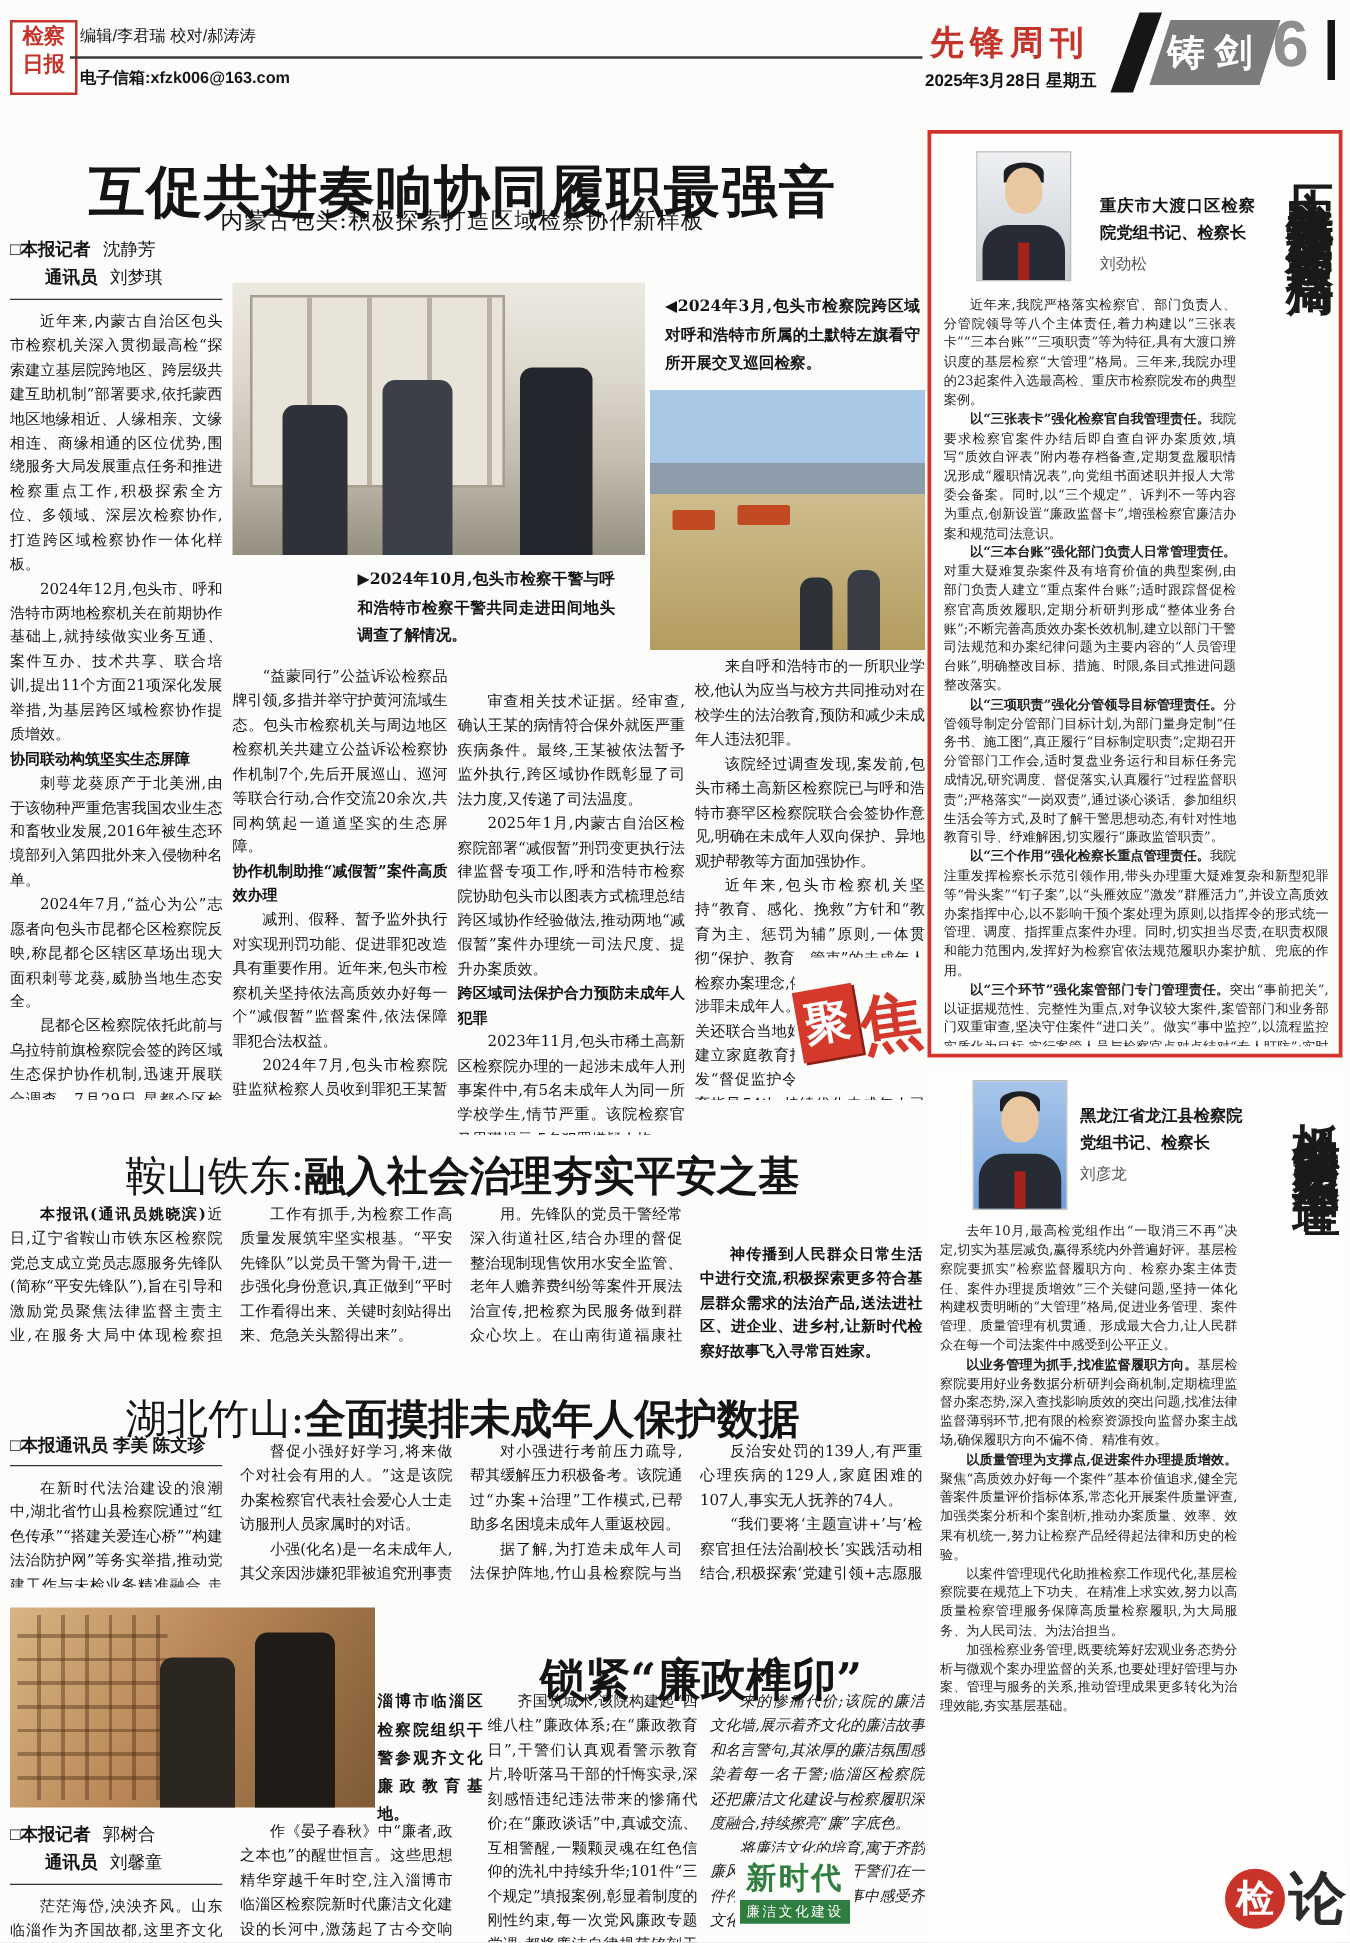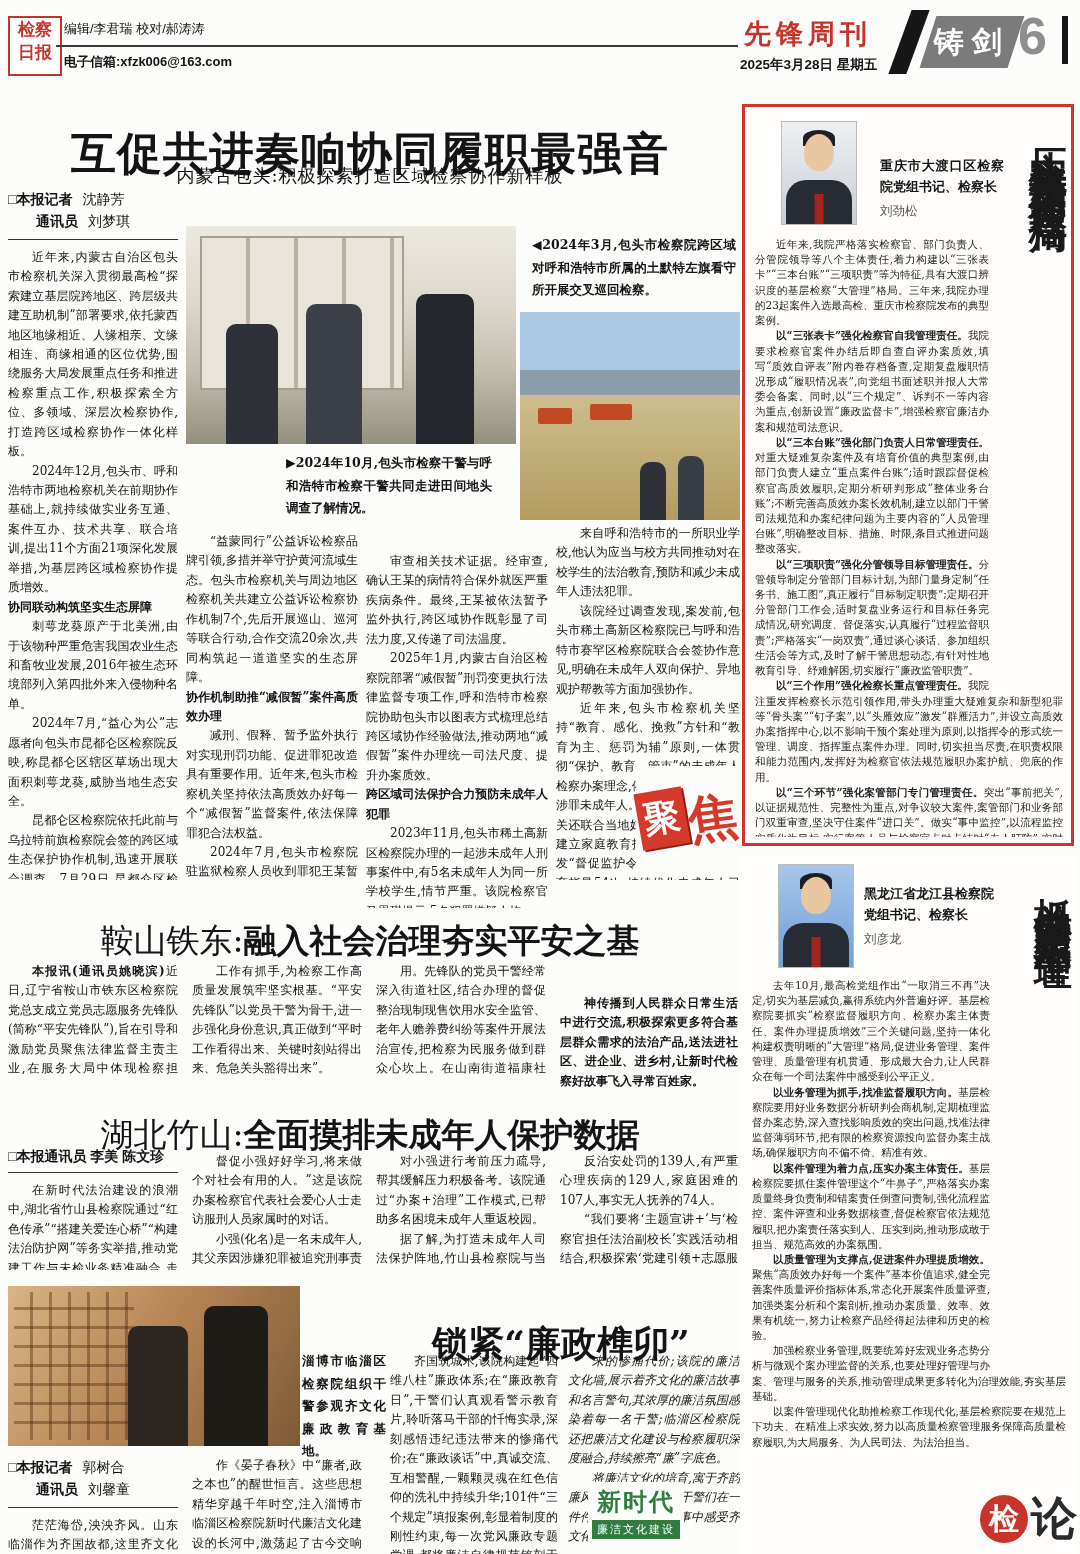--- a/index.html
+++ b/index.html
@@ -226,24 +226,23 @@
     <div class="rcap" style="left:122px;top:28px;width:130px;">
       <span>黑龙江省龙江县检察院党组书记、检察长</span>
       <div class="rname">刘彦龙</div>
     </div>
     <div class="abs vhl" style="right:2px;top:12px;height:500px;">抓关键问题聚焦『三个管理』</div>
     <div class="rbody" style="left:10px;top:122px;right:8px;bottom:0;">
       <div class="vh-spacer" style="width:76px;height:392px;"></div>
       <div>
           <p><b class="lead"></b><span>去年10月,最高检党组作出“一取消三不再”决定,切实为基层减负,赢得系统内外普遍好评。基层检察院要抓实“检察监督履职方向、检察办案主体责任、案件办理提质增效”三个关键问题,坚持一体化构建权责明晰的“大管理”格局,促进业务管理、案件管理、质量管理有机贯通、形成最大合力,让人民群众在每一个司法案件中感受到公平正义。</span></p>
           <p><b class="lead">以业务管理为抓手,找准监督履职方向。</b><span>基层检察院要用好业务数据分析研判会商机制,定期梳理监督办案态势,深入查找影响质效的突出问题,找准法律监督薄弱环节,把有限的检察资源投向监督办案主战场,确保履职方向不偏不倚、精准有效。</span></p>
-          <p><b class="lead">以案件管理为着力点,压实办案主体责任。</b><span>基层检察院要抓住案件管理这个“牛鼻子”,严格落实办案质量终身负责制和错案责任倒查问责制,强化流程监控、案件评查和业务数据核查,督促检察官依法规范履职,把办案责任落实到人、压实到岗,推动形成敢于担当、规范高效的办案氛围。</span></p>
           <p><b class="lead">以质量管理为支撑点,促进案件办理提质增效。</b><span>聚焦“高质效办好每一个案件”基本价值追求,健全完善案件质量评价指标体系,常态化开展案件质量评查,加强类案分析和个案剖析,推动办案质量、效率、效果有机统一,努力让检察产品经得起法律和历史的检验。</span></p>
+          <p><b class="lead"></b><span>以案件管理现代化助推检察工作现代化,基层检察院要在规范上下功夫、在精准上求实效,努力以高质量检察管理服务保障高质量检察履职,为大局服务、为人民司法、为法治担当。</span></p>
           <p><b class="lead"></b><span>加强检察业务管理,既要统筹好宏观业务态势分析与微观个案办理监督的关系,也要处理好管理与办案、管理与服务的关系,推动管理成果更多转化为治理效能,夯实基层基础。</span></p>
-          <p><b class="lead"></b><span>以案件管理现代化助推检察工作现代化,基层检察院要在规范上下功夫、在精准上求实效,努力以高质量检察管理服务保障高质量检察履职,为大局服务、为人民司法、为法治担当。</span></p>
         </div>
     </div>
   </aside>
   <div class="abs jianlun">
     <span class="jl1">检</span>
     <span class="jl2">论</span>
   </div>
 
   <section>
     <h2 class="abs sec-hl" style="left:0;top:892px;">

